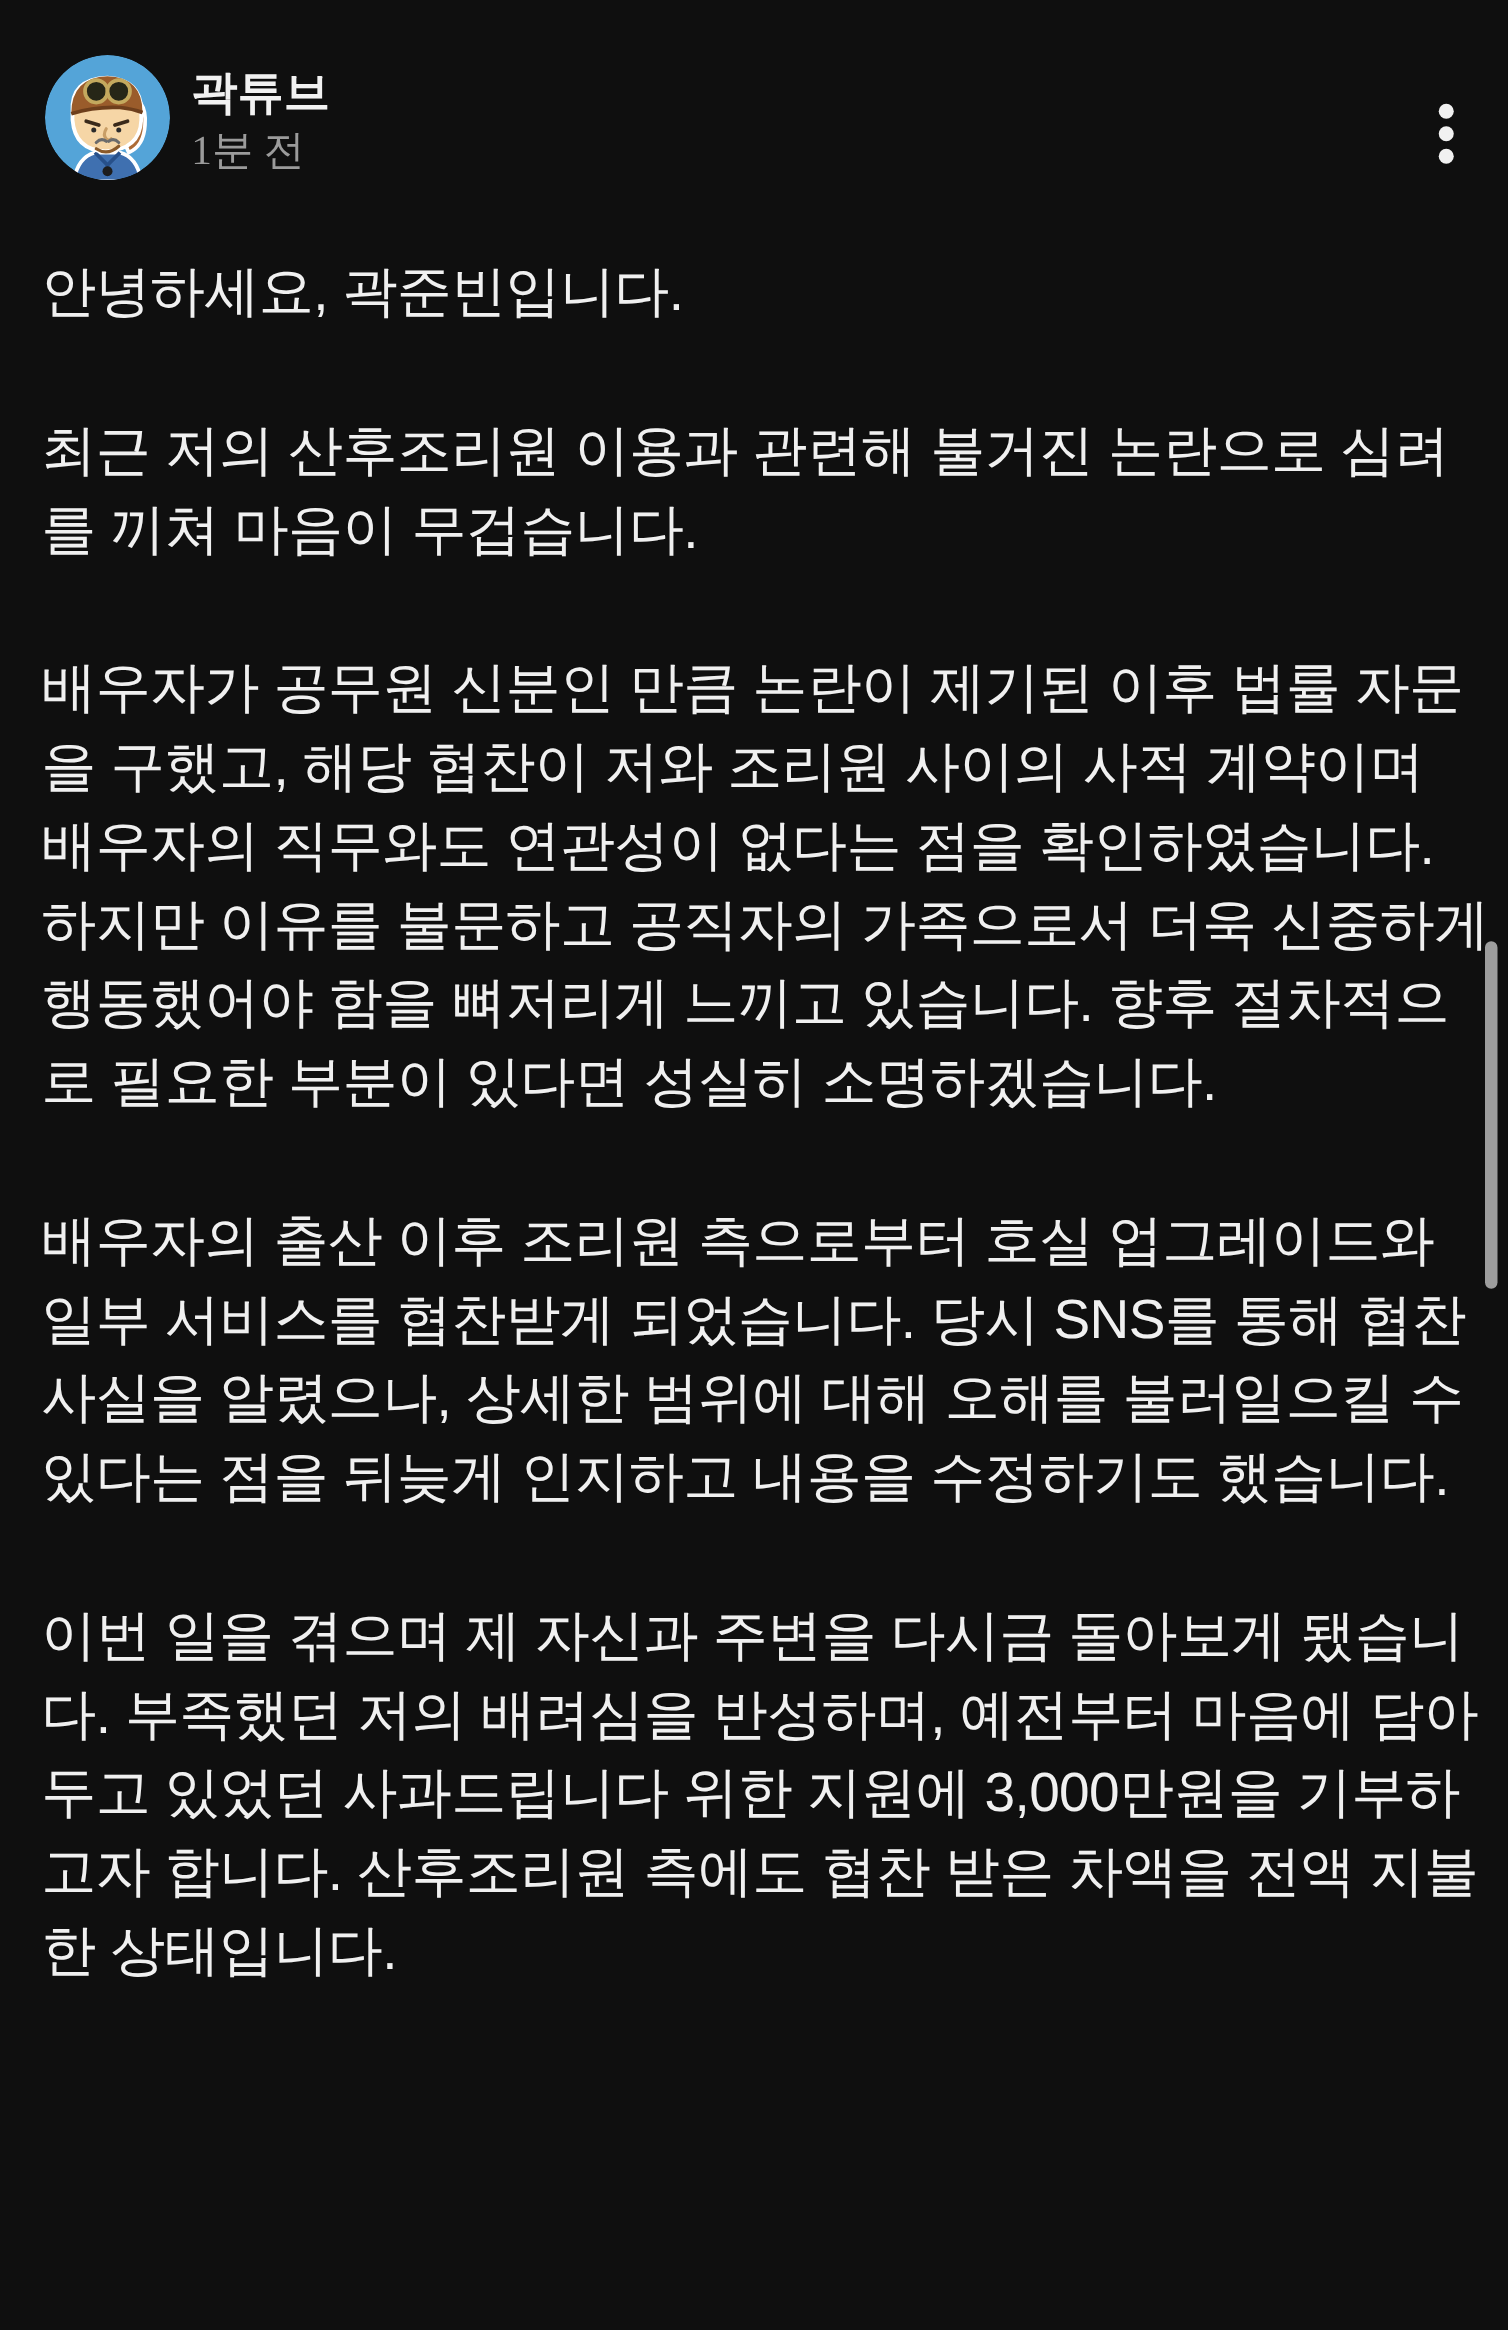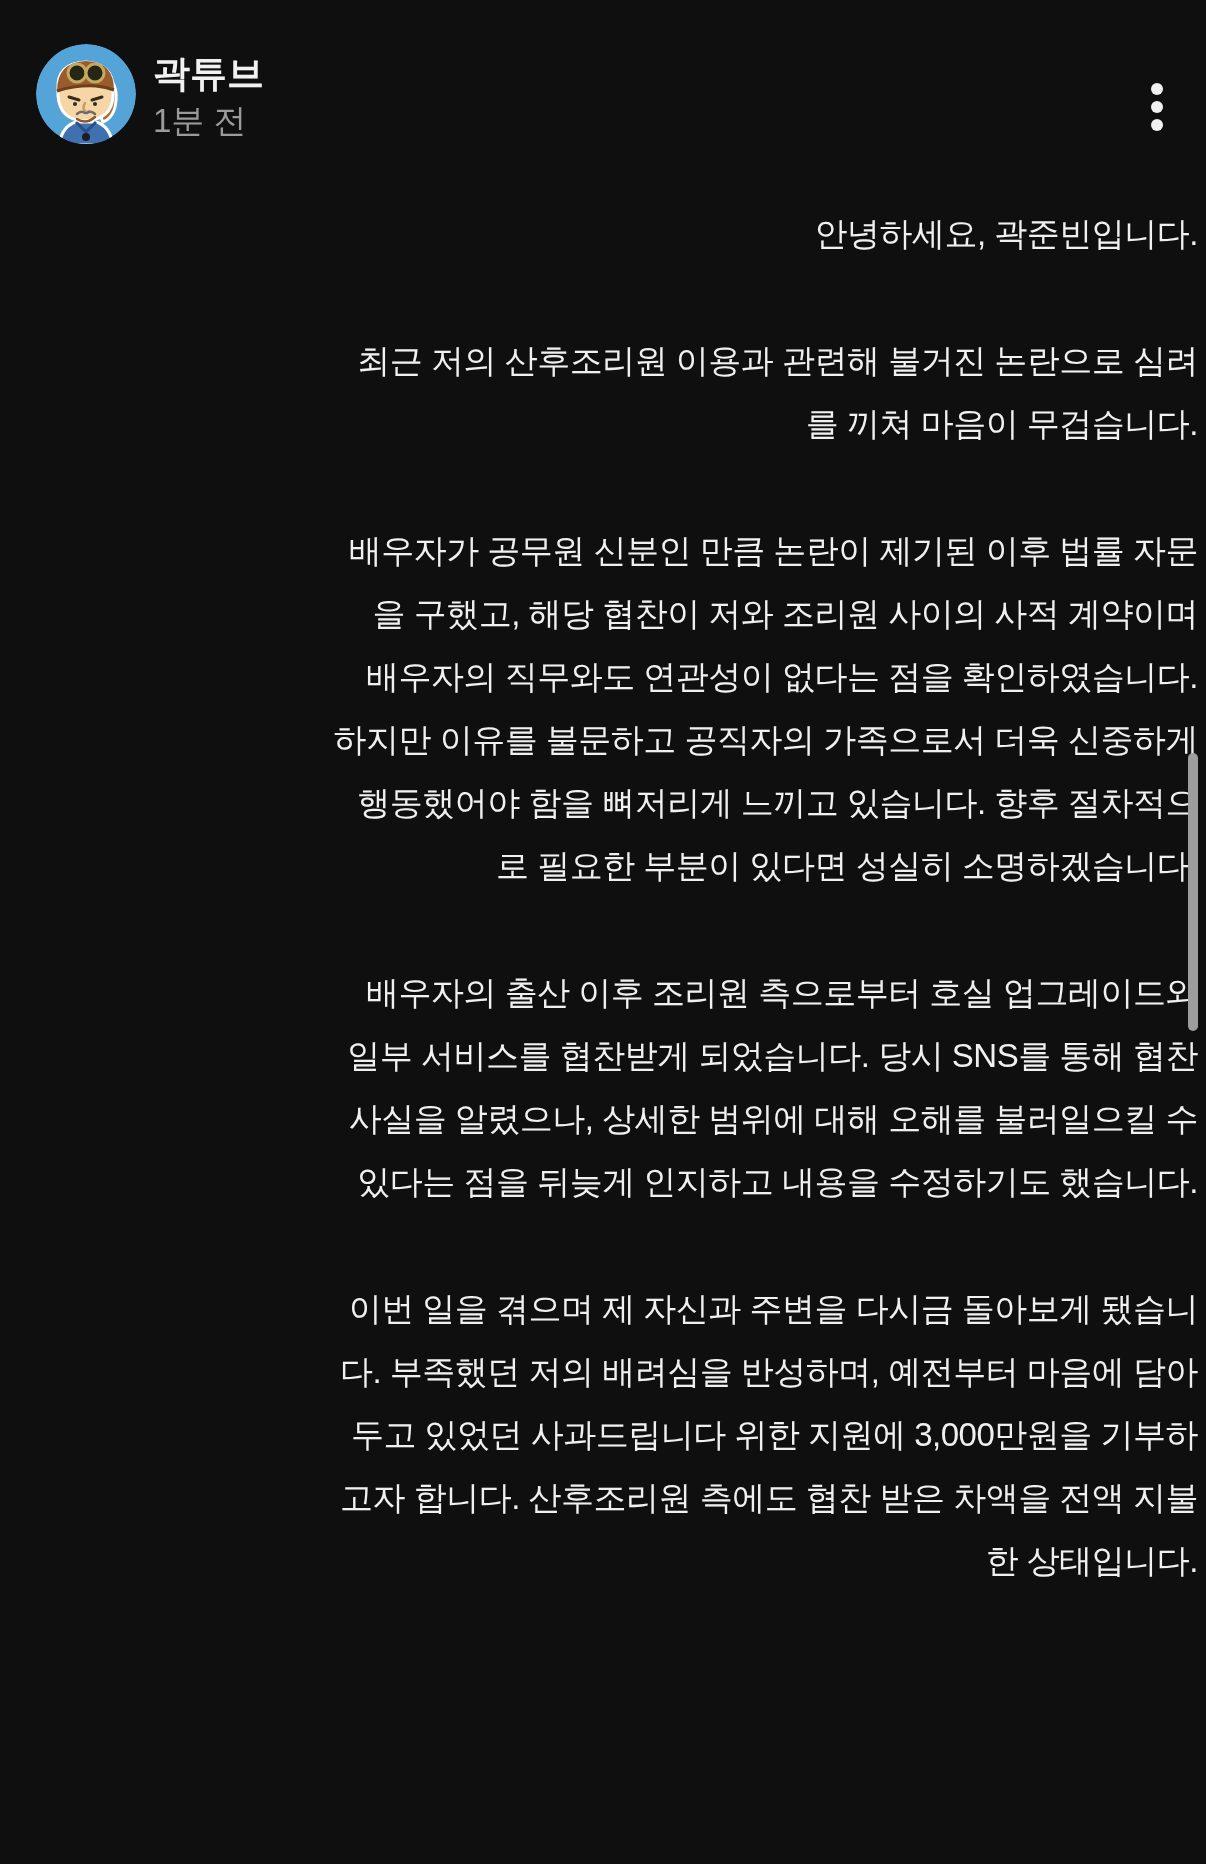--- a/index.html
+++ b/index.html
@@ -19,43 +19,42 @@
   .avatar {
     width:100px; height:100px; border-radius:50%;
     overflow:hidden; flex:0 0 auto; cursor:pointer;
   }
   .channel-info { margin-left:17px; padding-top:8px; }
   .channel-name {
     font-size:37px; font-weight:bold; color:#f1f1f1;
     line-height:44px; cursor:pointer;
   }
   .post-time {
-    font-size:33px; color:#9b9b9b; line-height:40px; margin-top:5px;
+    font-size:33px; color:#9b9b9b; line-height:40px; margin-top:5px;font-family:Liberation Serif, serif;
   }
   .kebab {
     position:absolute; top:79px; right:42px;
     width:14px; display:flex; flex-direction:column; align-items:center;
     gap:6px; cursor:pointer; background:none; border:none; padding:4px 2px;
   }
   .kebab .dot {
     width:12px; height:12px; border-radius:50%; background:#f1f1f1;
   }
 
   
   .post-body {
     position:absolute; top:202px; left:33px; right:8px;
     color:#f0f0f0;
   }
   .post-body p {
     margin:0 0 64px 0;
-    font-size:33px;
+    font-size:44px;
     line-height:63px;
     white-space:pre;            
     letter-spacing:-0.5px;
-    text-align:right;
   }
 
   
   .scroll-thumb {
     position:absolute; right:8px; top:753px;
     width:10px; height:278px;
     background:#9d9d9d; border-radius:6px;
   }
 </style>
 </head>

